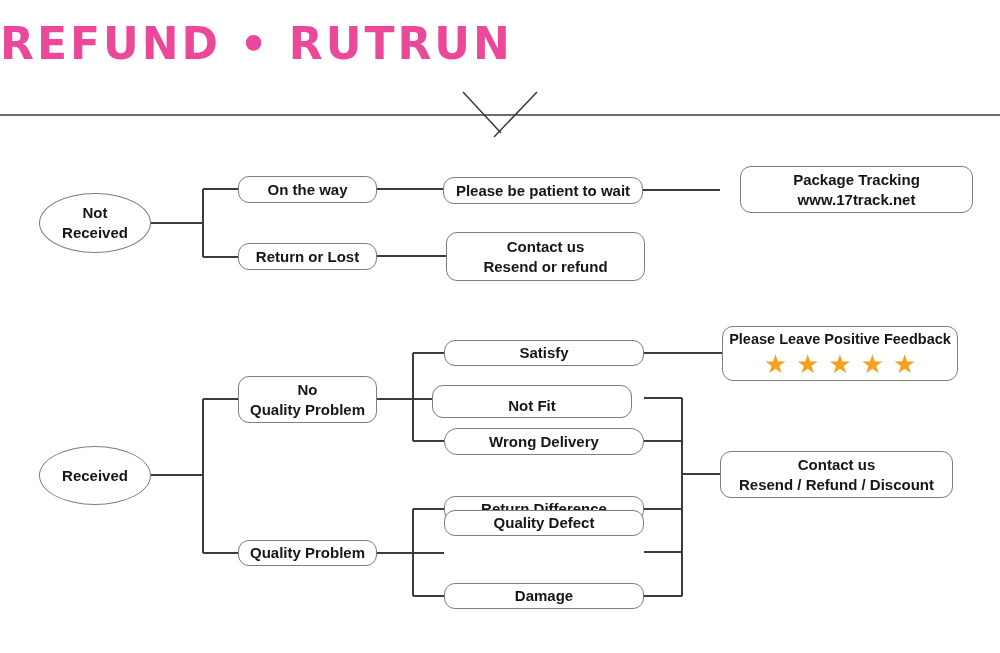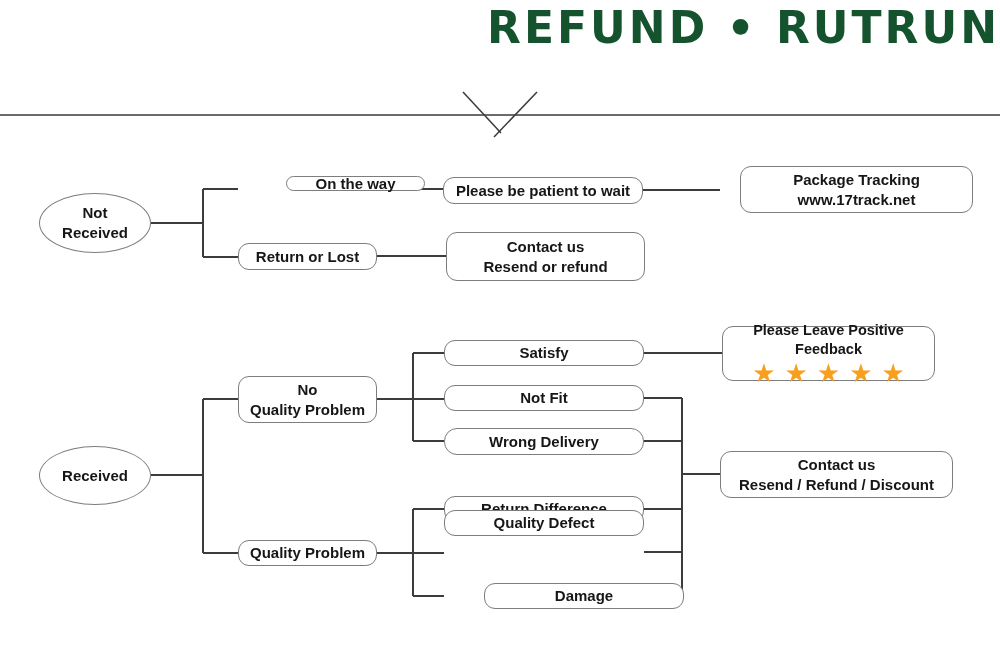--- a/index.html
+++ b/index.html
@@ -6,29 +6,29 @@
   #canvas {
     position: relative;
     width: 1000px;
     height: 653px;
     background: #ffffff;
     overflow: hidden;
     font-family: "Liberation Sans", sans-serif;
   }
   #page-title {
     position: absolute;
-    top: 2px;
+    top: 18px;
     left: 0;
     width: 100%;
-    text-align: right;
+    text-align: left;
     font-family: "DejaVu Sans", sans-serif;
     font-weight: 800;
     font-size: 44px;
     letter-spacing: 3px;
-    color: #14532d;
+    color: #ec4899;
     z-index: 2;
   }
   #connectors {
     position: absolute;
     top: 0; left: 0;
     width: 1000px; height: 653px;
     z-index: 1;
   }
   .node {
     position: absolute;
@@ -46,36 +46,36 @@
     line-height: 1.32;
     color: #161616;
     z-index: 2;
     padding: 1px 4px;
   }
   .node span { display: block; }
   .ellipse { border-radius: 50%; padding: 0 12px; }
 
   
   #n-not-received   { left: 39px;  top: 193px; width: 112px; height: 60px; text-align: center; }
-  #n-on-the-way     { left: 238px; top: 176px; width: 139px; height: 15px; margin-left: 48px; }
+  #n-on-the-way     { left: 238px; top: 176px; width: 139px; height: 27px; }
   #n-patient        { left: 443px; top: 177px; width: 200px; height: 27px; }
   #n-tracking       { left: 720px; top: 166px; width: 233px; height: 47px; margin-left: 20px; }
   #n-return-lost    { left: 238px; top: 243px; width: 139px; height: 27px; }
   #n-contact1       { left: 446px; top: 232px; width: 199px; height: 49px; }
   #n-received       { left: 39px;  top: 446px; width: 112px; height: 59px; align-items: center; }
   #n-no-quality     { left: 238px; top: 376px; width: 139px; height: 47px; }
   #n-satisfy        { left: 444px; top: 340px; width: 200px; height: 26px; text-align: right; }
-  #n-not-fit        { left: 444px; top: 385px; width: 200px; height: 26px; }
+  #n-not-fit        { left: 432px; top: 385px; width: 200px; height: 33px; justify-content: flex-end; }
   #n-wrong-delivery { left: 444px; top: 428px; width: 200px; height: 27px; border-radius: 13px; }
-  #n-feedback       { left: 722px; top: 326px; width: 213px; height: 55px; padding: 3px 2px; }
+  #n-feedback       { left: 722px; top: 326px; width: 236px; height: 55px; padding: 3px 2px; }
   #n-contact2       { left: 720px; top: 451px; width: 233px; height: 47px; }
   #n-quality-problem{ left: 238px; top: 540px; width: 139px; height: 26px; }
   #n-color-diff     { left: 444px; top: 496px; width: 200px; height: 26px; }
   #n-quality-defect { left: 444px; top: 510px; width: 200px; height: 26px; }
-  #n-damage         { left: 444px; top: 583px; width: 200px; height: 26px; margin-left: 40px; }
+  #n-damage         { left: 444px; top: 583px; width: 200px; height: 26px; }
 
   #n-feedback .feedback-label { font-size: 14.5px; }
   .stars {
     color: #F6A01E;
     font-size: 26px;
     line-height: 1;
     letter-spacing: 9px;
     text-indent: 9px;
     margin-top: 1px;
     font-family: "DejaVu Sans", sans-serif;

